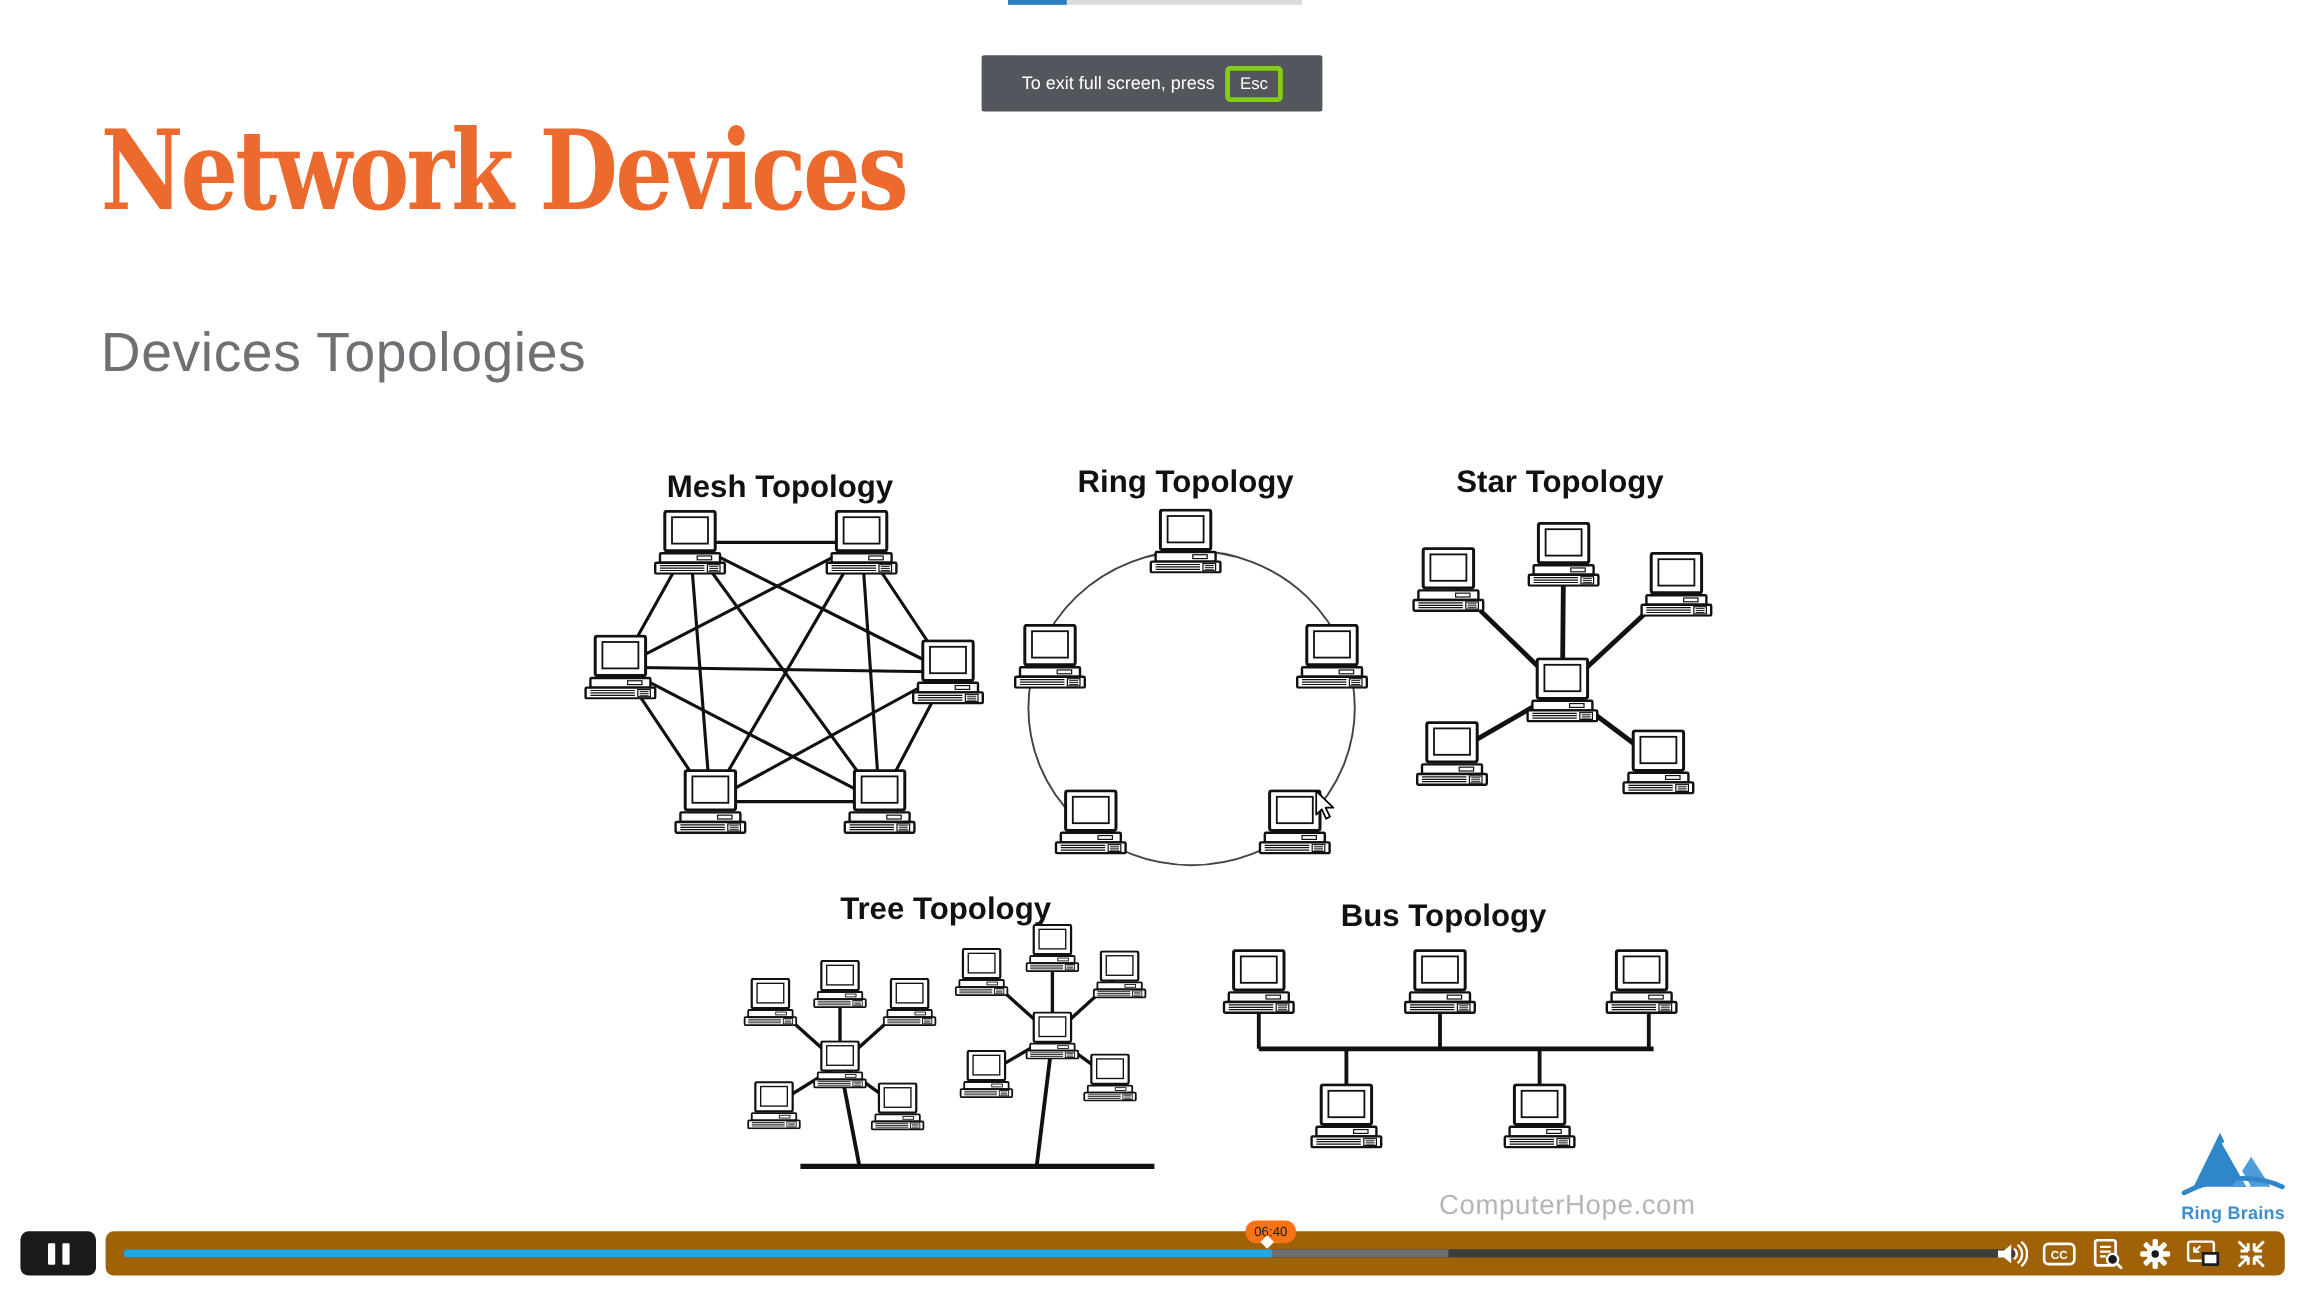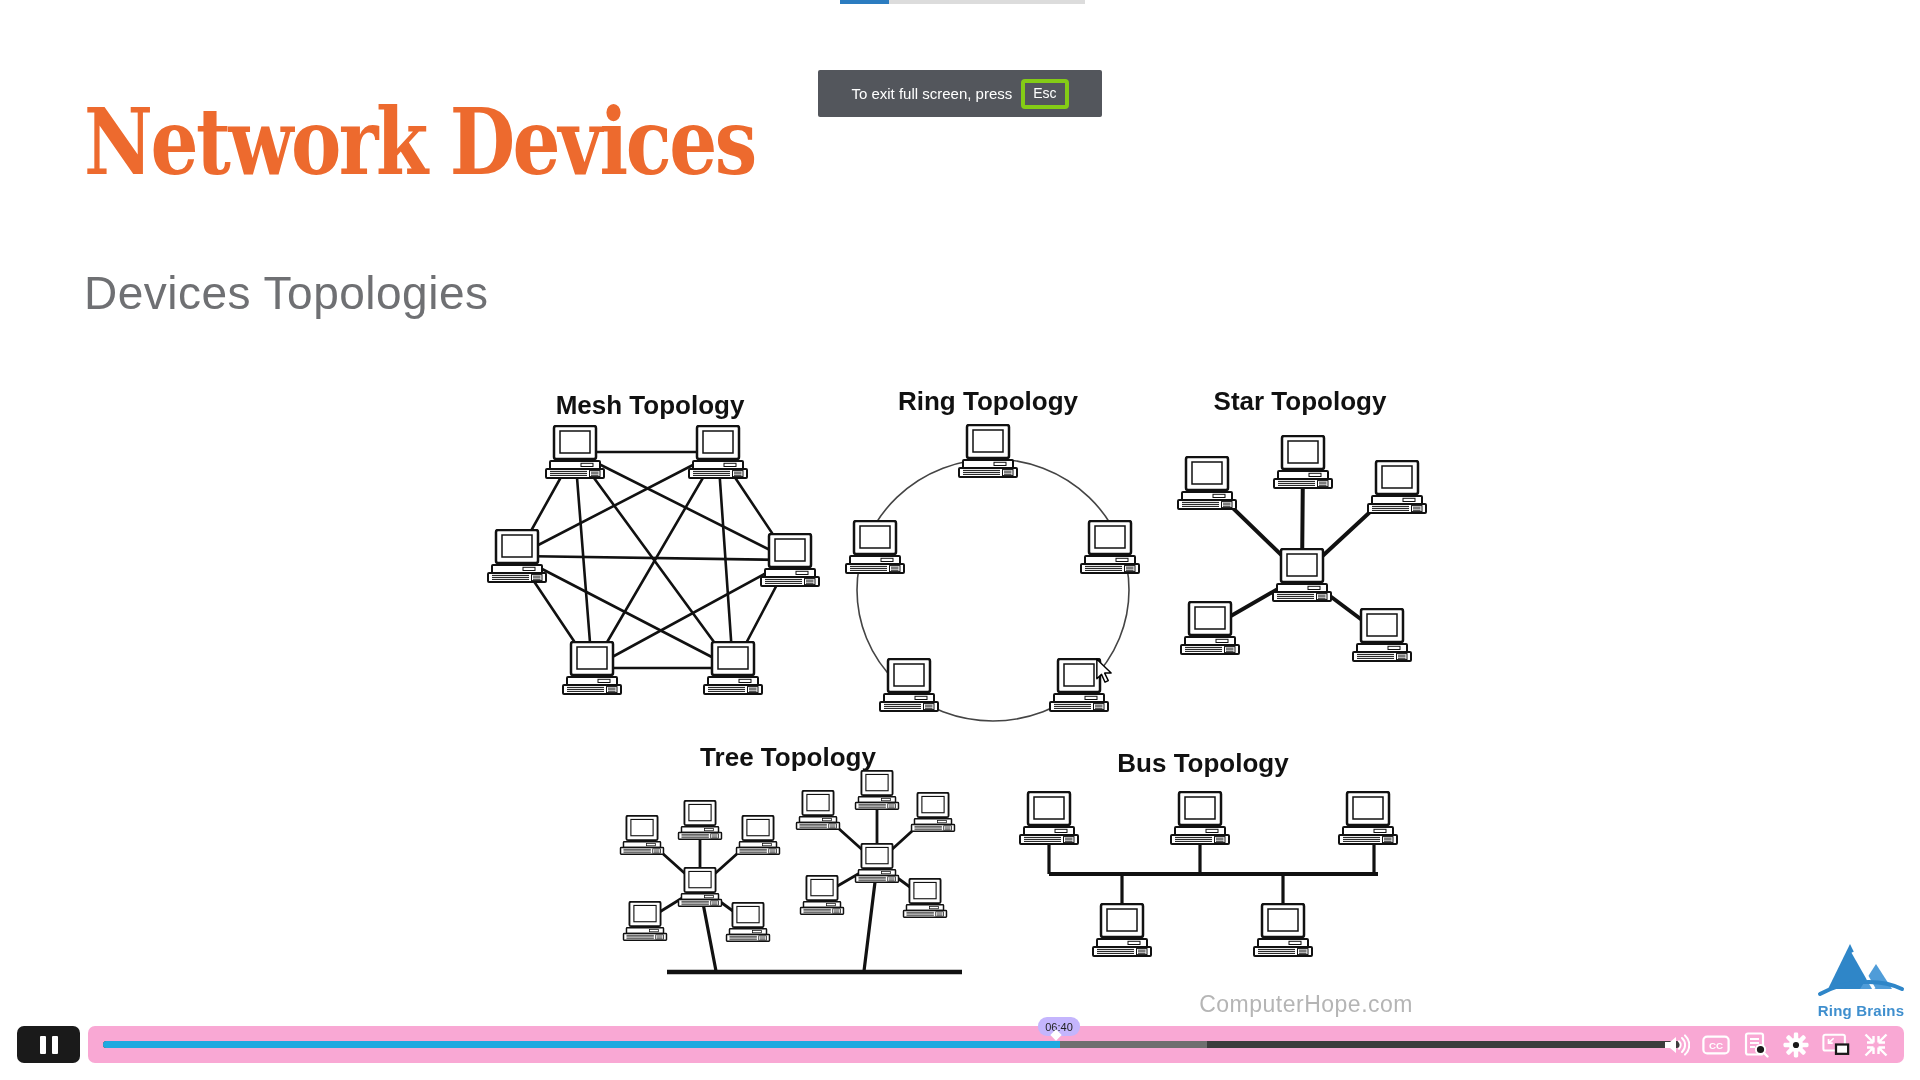--- a/index.html
+++ b/index.html
@@ -8,21 +8,21 @@
     background:#ffffff;font-family:"Liberation Sans",sans-serif;
   }
   
   .top-progress{position:absolute;left:840px;top:0;width:245px;height:4px;background:#dcdcdc;}
   .top-progress .fill{height:100%;background:#2b7cc0;width:20%;}
 
   
   .toast{
     position:absolute;left:818px;top:46px;width:284px;height:47px;
     background:#53565c;color:#fff;display:flex;align-items:center;justify-content:center;
-    font-size:15px;border-radius:2px;margin-top:24px;
+    font-size:15px;border-radius:2px;
   }
   .esc-chip{
     display:inline-block;margin-left:9px;padding:2px 8px 3px;
     border:4px solid #84cc16;border-radius:4px;font-size:14px;line-height:17px;
   }
 
   
   .slide-title{
     position:absolute;left:84px;top:96px;margin:0;
     font-family:"DejaVu Serif",serif;font-weight:800;
@@ -39,30 +39,30 @@
   .diagram text.watermark{font-family:"Liberation Sans",sans-serif;font-size:23px;fill:#b5b5b5;letter-spacing:.5px;}
 
   
   .pause-btn{
     position:absolute;left:17px;top:1026px;width:63px;height:37px;border-radius:7px;
     background:#1a1a1a;display:flex;align-items:center;justify-content:center;gap:6px;
   }
   .pause-btn i{display:block;width:6px;height:18px;background:#fff;border-radius:1px;}
   .player-bar{
     position:absolute;left:88px;top:1026px;width:1816px;height:37px;border-radius:7px;
-    background:#f9a8d4;
+    background:#a16207;
   }
   .seek{
     position:absolute;left:15px;top:15px;width:1577px;height:7px;border-radius:4px;
     background:#3c3c3c;overflow:hidden;
   }
   .seek .buffered{position:absolute;left:0;top:0;height:100%;background:#6f6f6f;}
   .seek .played{position:absolute;left:0;top:0;height:100%;background:#1fa9e0;}
   .time-tip{
-    position:absolute;left:1038px;top:1017px;width:42px;height:19px;background:#c4b5fd;
+    position:absolute;left:1038px;top:1017px;width:42px;height:19px;background:#f97316;
     border-radius:9px;color:#222;font-size:11px;display:flex;align-items:center;justify-content:center;
     z-index:5;
   }
   .time-tip:after{
     content:"";position:absolute;left:14px;bottom:-3px;width:8px;height:8px;background:#fff;
     transform:rotate(45deg);
   }
   .ctrl-row{
     position:absolute;right:14px;top:0;height:37px;display:flex;align-items:center;gap:12px;
   }

